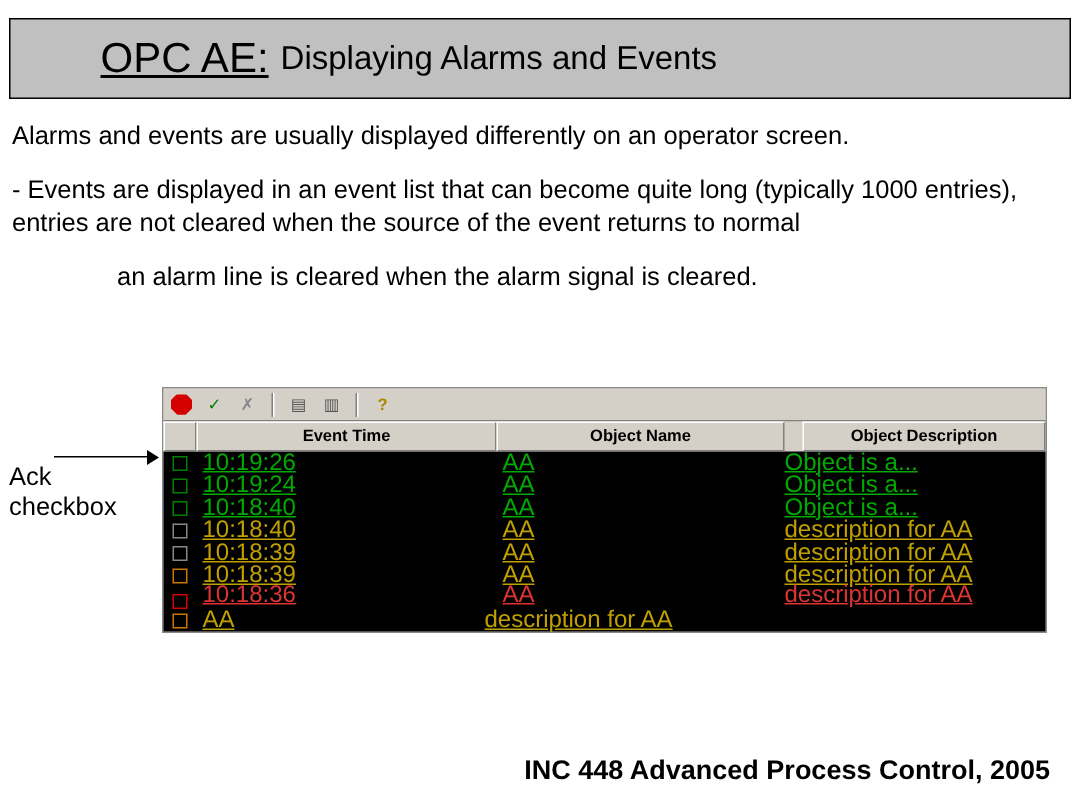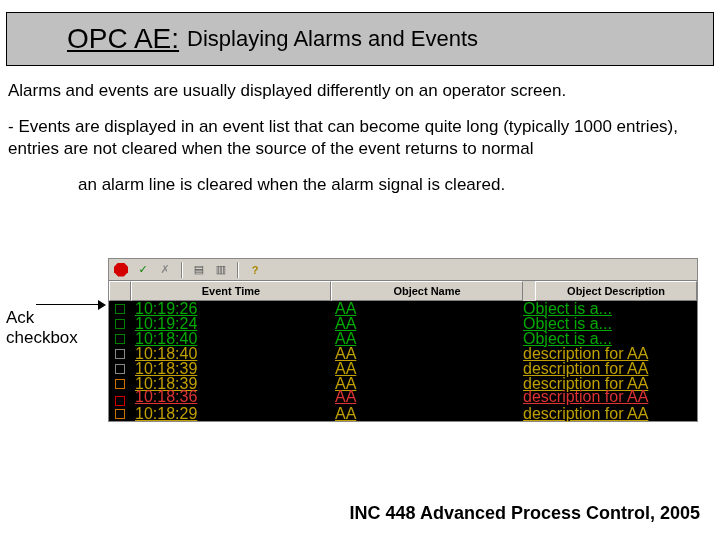--- a/index.html
+++ b/index.html
@@ -246,20 +246,19 @@
           <div class="chkbox" style="border-color: rgb(212, 0, 0);"></div>
         </div>
         <div class="dcell tcol">10:18:36</div>
         <div class="dcell ocol">AA</div>
         <div class="dcell dcol">description for AA</div>
       </div>
       <div class="drow" style="color: rgb(192, 160, 0);">
         <div class="chkcell">
           <div class="chkbox" style="border-color: rgb(204, 119, 0);"></div>
         </div>
-        <div class="dcell tcol">10:18:29</div>
         <div class="dcell ocol">AA</div>
         <div class="dcell dcol">description for AA</div>
       </div>
     </div>
 </div>
 
 <div class="footer">INC 448 Advanced Process Control, 2005</div>
 
 </body></html>

